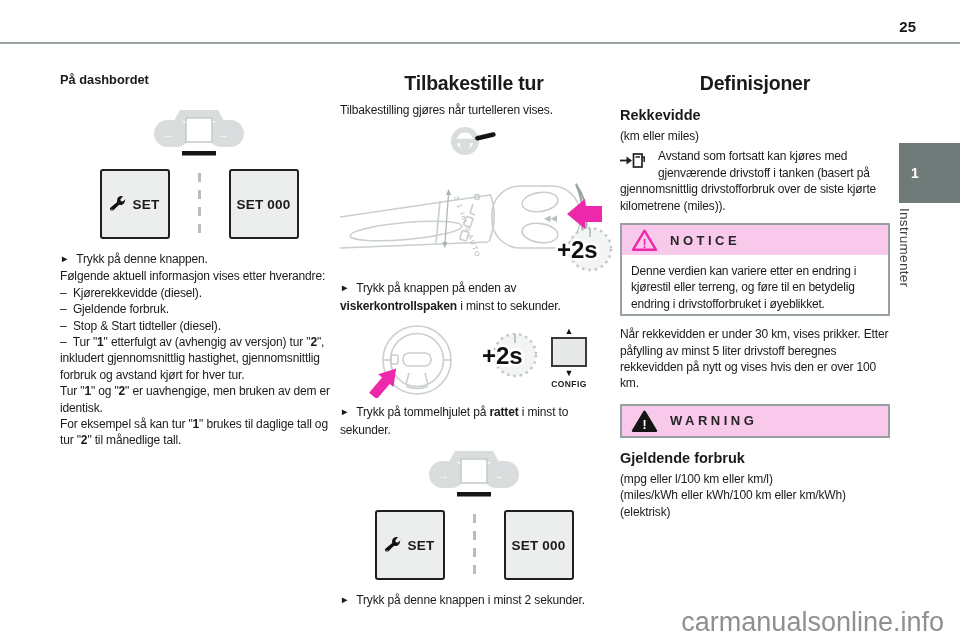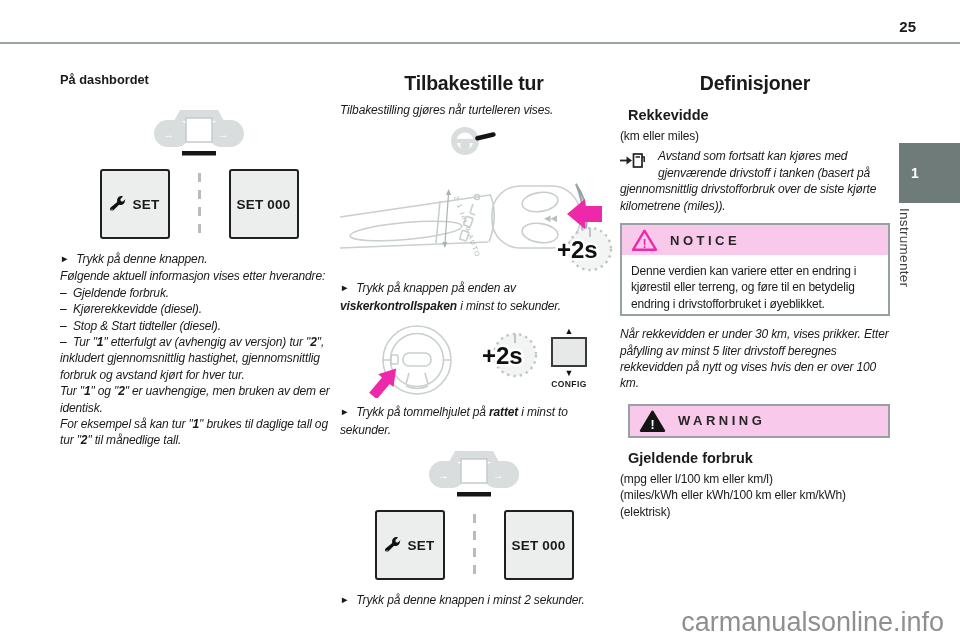--- a/index.html
+++ b/index.html
@@ -14,21 +14,21 @@
 
   .col { position:absolute; top:72px; }
   .col-left  { left:60px;  width:278px; }
   .col-mid   { left:340px; width:268px; }
   .col-right { left:620px; width:270px; }
 
   .h-big   { font-size:19.5px; font-weight:700; letter-spacing:-0.2px; margin-bottom:7px;text-align:center; }
   .h-mid   { font-size:14.5px; font-weight:bold; margin:0 0 5px; }
   .h-small { font-size:12.8px; font-weight:bold; margin-bottom:20px; }
 
-  .t { font-size:12px; line-height:16.4px; letter-spacing:-0.15px;font-style:italic; }
+  .t { font-size:12px; line-height:16.4px; letter-spacing:-0.15px; }
   .pre { white-space:pre-wrap; }
   .bullet { font-size:9.5px; margin-right:7px; position:relative; top:-1px; }
 
   
   .fig-cluster { text-align:center; margin:8px 0 6px; }
   .set-row { display:flex; align-items:center; justify-content:center; gap:28px; margin:6px 0 12px; }
   .set-btn {
     width:70px; height:70px; background:#eceeee;
     border:2px solid #1f1f1f; border-radius:3px;
     display:flex; align-items:center; justify-content:center; gap:7px;
@@ -61,21 +61,21 @@
     position:absolute; left:899px; top:143px; width:61px; height:60px;
     background:#6f7b79; color:#fff; font-weight:bold; font-size:14px;
     display:flex; align-items:center; padding-left:12px;
   }
   .side-label {
     position:absolute; left:897px; top:208px; height:140px;
     writing-mode:vertical-rl; font-size:13.5px; color:#3c3c3c; letter-spacing:0.3px;
   }
   .watermark { position:absolute; right:16px; bottom:2px; font-size:27px; color:#8f8f8f; }
 
-  .mb4{margin-bottom:4px;} .mt10{margin-top:10px;} .mt12{margin-top:12px;margin-left:8px;}
+  .mb4{margin-bottom:4px;} .mt10{margin-top:10px;} .mt12{margin-top:12px;}
 </style>
 </head>
 <body>
 
 <div class="rule-top"></div>
 <div class="page-number">25</div>
 
 <div class="col col-left">
   <div class="h-small">På dashbordet</div>
 
@@ -98,22 +98,22 @@
       </div>
       <div class="set-divider"></div>
       <div class="set-btn">
         <span>SET 000</span>
       </div>
     </div>
   </div>
 
   <p class="t"><span class="bullet">►</span><span>Trykk på denne knappen.</span></p>
   <p class="t">Følgende aktuell informasjon vises etter hverandre:</p>
+  <p class="t pre">–  Kjørerekkevidde (diesel).</p>
   <p class="t pre">–  Gjeldende forbruk.</p>
-  <p class="t pre">–  Kjørerekkevidde (diesel).</p>
   <p class="t pre">–  Stop &amp; Start tidteller (diesel).</p>
   <p class="t pre"><span>–  Tur "</span><b>1</b><span>" etterfulgt av (avhengig av versjon) tur "</span><b>2</b><span>", inkludert gjennomsnittlig hastighet, gjennomsnittlig forbruk og avstand kjørt for hver tur.</span></p>
   <p class="t pre"><span>Tur "</span><b>1</b><span>" og "</span><b>2</b><span>" er uavhengige, men bruken av dem er identisk.</span></p>
   <p class="t pre"><span>For eksempel så kan tur "</span><b>1</b><span>" brukes til daglige tall og tur "</span><b>2</b><span>" til månedlige tall.</span></p>
 </div>
 
 <div class="col col-mid">
   <div class="h-big">Tilbakestille tur</div>
   <p class="t">Tilbakestilling gjøres når turtelleren vises.</p>
 

